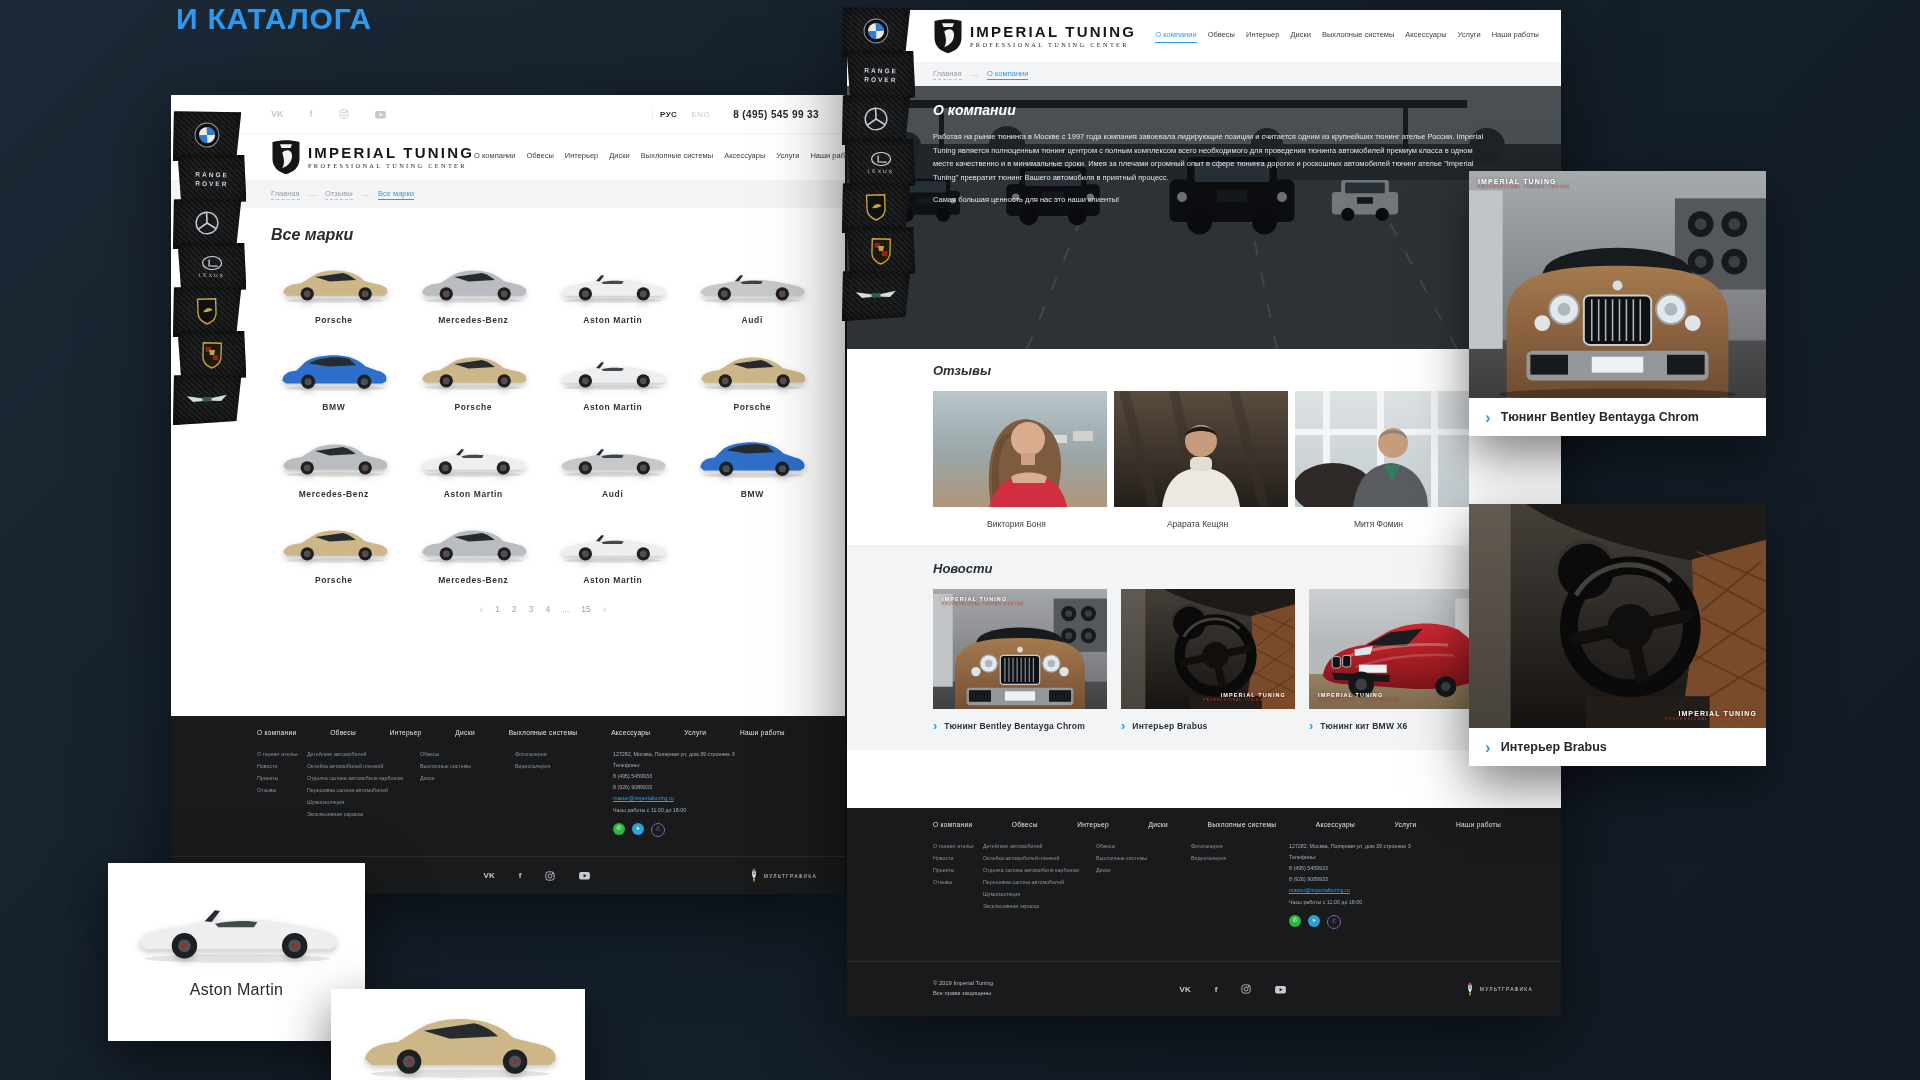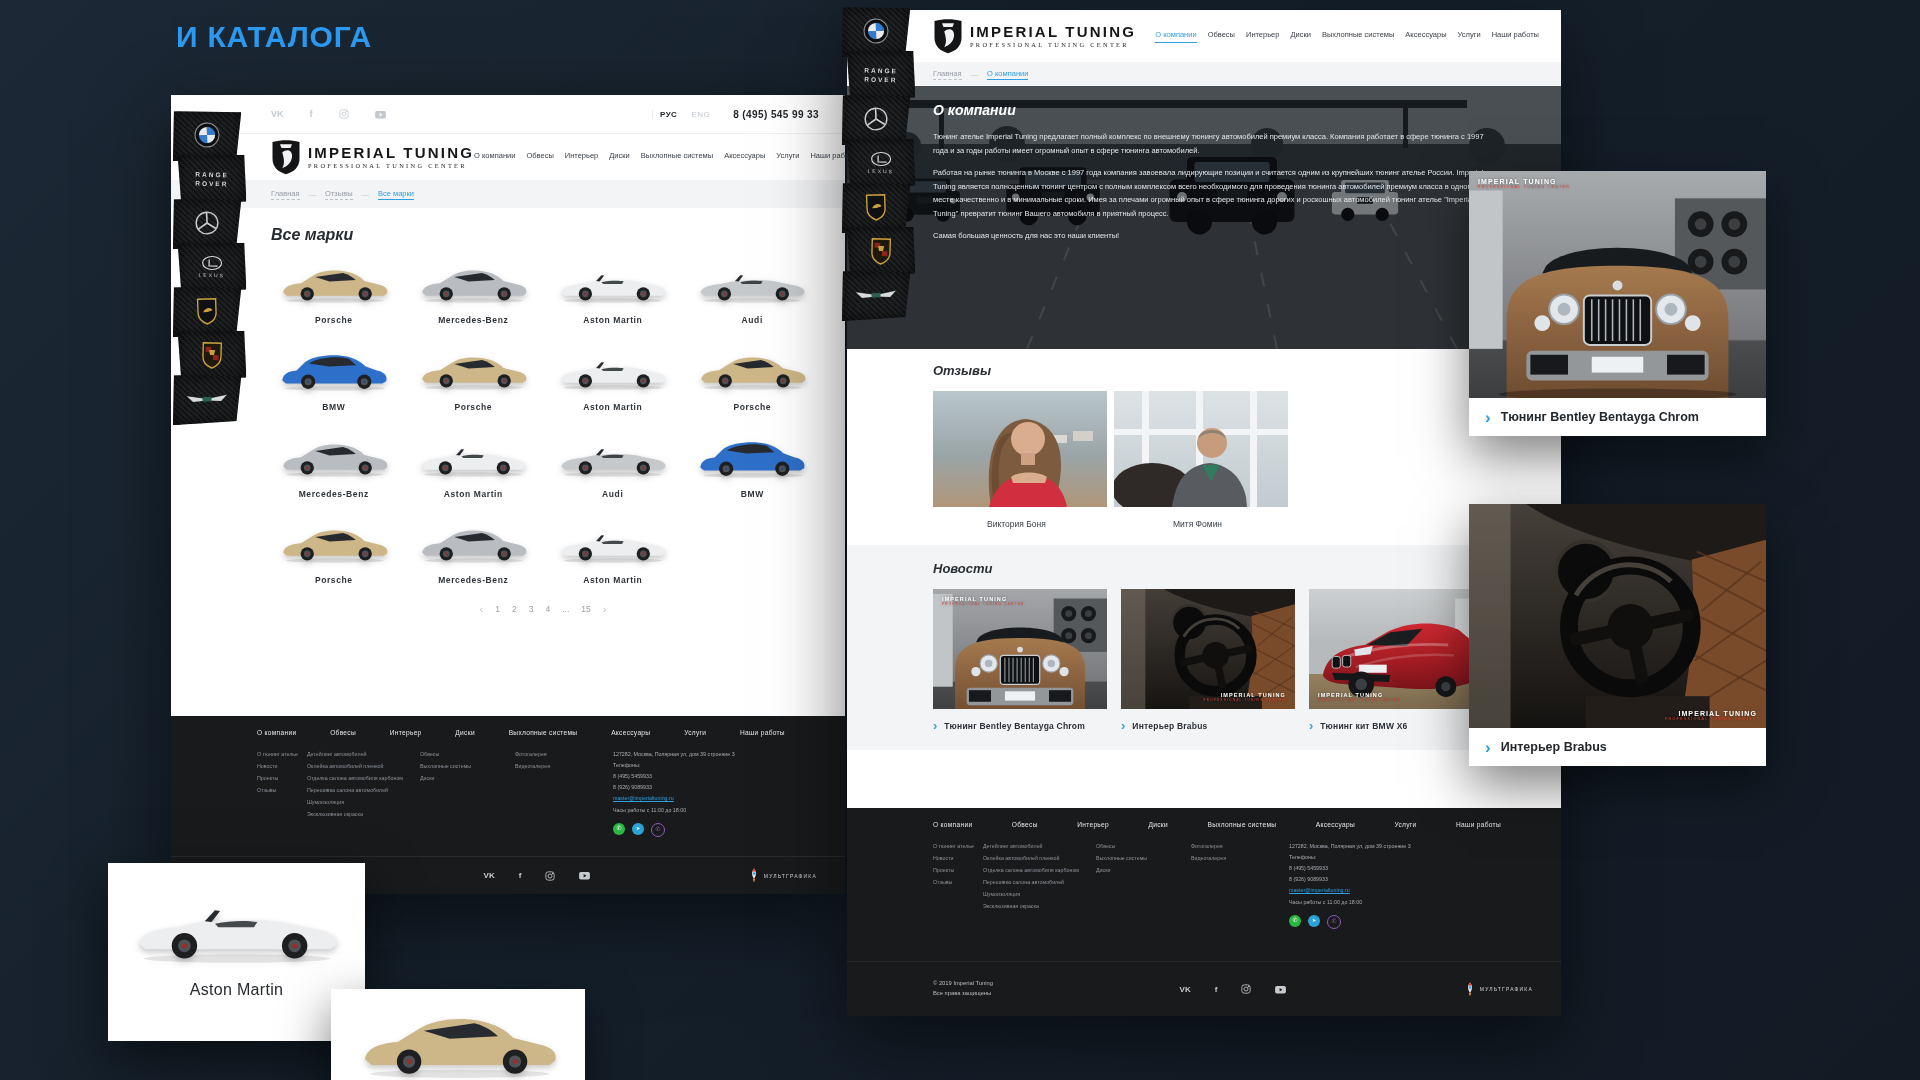--- a/index.html
+++ b/index.html
@@ -1,21 +1,21 @@
 <!DOCTYPE html>
 <html><head>
 <meta charset="utf-8">
 <style>
   html,body{margin:0;padding:0;overflow:hidden}
   body{width:1920px;height:1080px;position:relative;
        background:linear-gradient(135deg,#1c2835 0%,#15202b 45%,#121a24 100%);
        font-family:"Liberation Sans", sans-serif;-webkit-font-smoothing:antialiased}
 
   
-  .slide-title{position:absolute;left:176px;top:20px;font-size:30px;font-weight:800;
+  .slide-title{position:absolute;left:176px;top:2px;font-size:30px;font-weight:800;
                color:#2b9af0;letter-spacing:.8px}
 
   
   .page{position:absolute;background:#fff;box-shadow:0 24px 70px rgba(0,0,0,.55)}
   #left-page{left:171px;top:95px;width:674px;height:799px;z-index:2}
   #right-page{left:847px;top:10px;width:714px;height:1006px;z-index:2}
 
   
   .topbar{height:38px;display:flex;align-items:center;padding:0 26px 0 100px;
           border-bottom:1px solid #f0f1f2}
@@ -650,21 +650,20 @@
         <rect x="556" y="14" width="5" height="48" fill="#202428"></rect>
       <path d="M180 263 L250 94 M430 263 L395 94 M610 263 L520 94" stroke="#9aa0a4" stroke-width="2" stroke-dasharray="14 18" opacity=".45"></path>
       <use href="#suv-box" x="36" y="84" width="84" height="56" style="color:#121315"></use>
       <use href="#suv-box" x="150" y="70" width="112" height="75" style="color:#0d0e10"></use>
       <use href="#suv-box" x="310" y="56" width="150" height="100" style="color:#0b0c0d"></use>
       <use href="#suv-box" x="478" y="86" width="80" height="53" style="color:#caccce"></use>
       <rect width="714" height="263" fill="rgba(12,15,19,.45)"></rect>
     </svg>
     <div class="hero-txt">
       <div class="hero-h">О компании</div>
-      <p class="hero-p">Тюнинг ателье Imperial Tuning предлагает полный комплекс по внешнему тюнингу автомобилей премиум класса. Компания работает в сфере тюнинга с 1997 года и за годы работы имеет огромный опыт в сфере тюнинга автомобилей.</p>
       <p class="hero-p">Работая на рынке тюнинга в Москве с 1997 года компания завоевала лидирующие позиции и считается одним из крупнейших тюнинг ателье России. Imperial Tuning является полноценным тюнинг центром с полным комплексом всего необходимого для проведения тюнинга автомобилей премиум класса в одном месте качественно и в минимальные сроки. Имея за плечами огромный опыт в сфере тюнинга дорогих и роскошных автомобилей тюнинг ателье "Imperial Tuning" превратит тюнинг Вашего автомобиля в приятный процесс.</p>
       <p class="hero-p">Самая большая ценность для нас это наши клиенты!</p>
     </div>
   </div>
 
   <div class="section">
     <div class="section-h">Отзывы</div>
     <div class="cards3">
       <div class="pcard">
         <svg class="ph" viewBox="0 0 174 116">
@@ -683,20 +682,37 @@
           <circle cx="95" cy="48" r="17" fill="#d9ad8e"></circle>
           <rect x="88" y="62" width="14" height="12" fill="#cfa083"></rect>
           <path d="M56 116 C62 94 76 84 96 84 C118 84 130 96 134 116 Z" fill="#d12e40"></path>
           <path d="M78 86 C86 80 106 80 114 86 L112 92 L80 92 Z" fill="#d9ad8e"></path>
         </svg>
         <div class="pname">Виктория Боня</div>
       </div>
       <div class="pcard">
         <svg class="ph" viewBox="0 0 174 116">
           <defs>
+              <linearGradient id="r2g" x2="0" y2="1">
+                <stop offset="0" stop-color="#5a4c3e"></stop>
+                <stop offset="1" stop-color="#241f1b"></stop>
+              </linearGradient>
+            </defs>
+          <rect width="174" height="116" fill="url(#r2g)"></rect>
+          <path d="M10 0 L40 116 M60 0 L85 116 M120 0 L150 116" stroke="#3a3129" stroke-width="10" opacity=".5"></path>
+          <path d="M48 116 C52 88 66 77 87 77 C108 77 122 88 126 116 Z" fill="#ece9e2"></path>
+          <rect x="76" y="66" width="22" height="14" rx="5" fill="#e2ded6"></rect>
+          <circle cx="87" cy="50" r="16" fill="#c79c7c"></circle>
+          <path d="M71 46 C73 32 101 32 103 46 C99 38 75 38 71 46 Z" fill="#1f1a17"></path>
+        </svg>
+        <div class="pname">Арарата Кещян</div>
+      </div>
+      <div class="pcard">
+        <svg class="ph" viewBox="0 0 174 116">
+          <defs>
               <linearGradient id="r3g" x2="0" y2="1">
                 <stop offset="0" stop-color="#dde2e5"></stop>
                 <stop offset="1" stop-color="#c2cbd0"></stop>
               </linearGradient>
             </defs>
           <rect width="174" height="116" fill="url(#r3g)"></rect>
           <rect x="28" y="0" width="7" height="116" fill="#f2f4f5"></rect>
             <rect x="82" y="0" width="7" height="116" fill="#f2f4f5"></rect>
             <rect x="136" y="0" width="7" height="116" fill="#f2f4f5"></rect>
           <rect x="0" y="38" width="174" height="6" fill="#f2f4f5"></rect>

